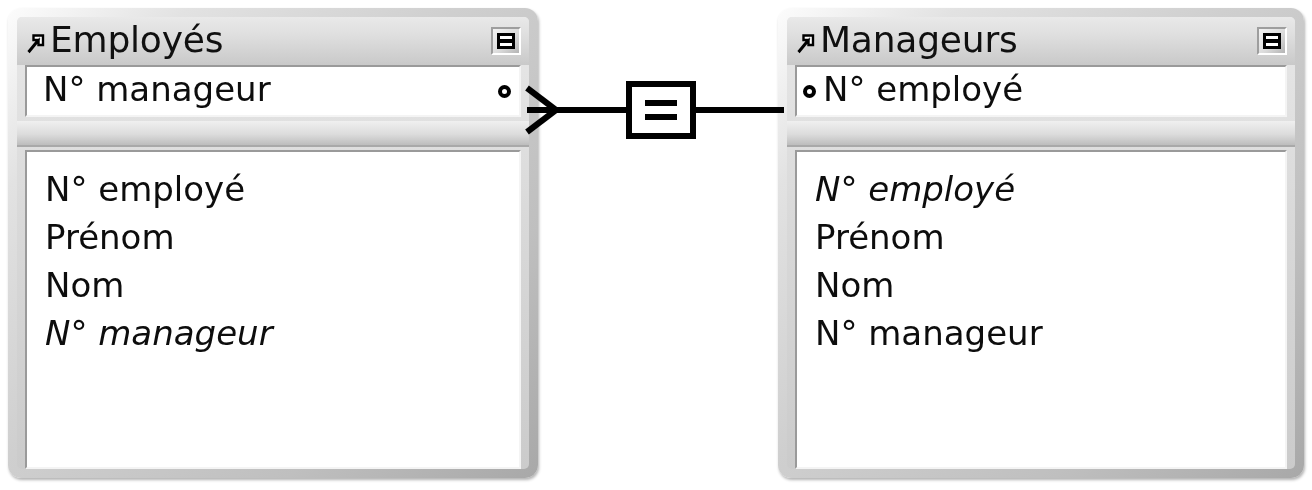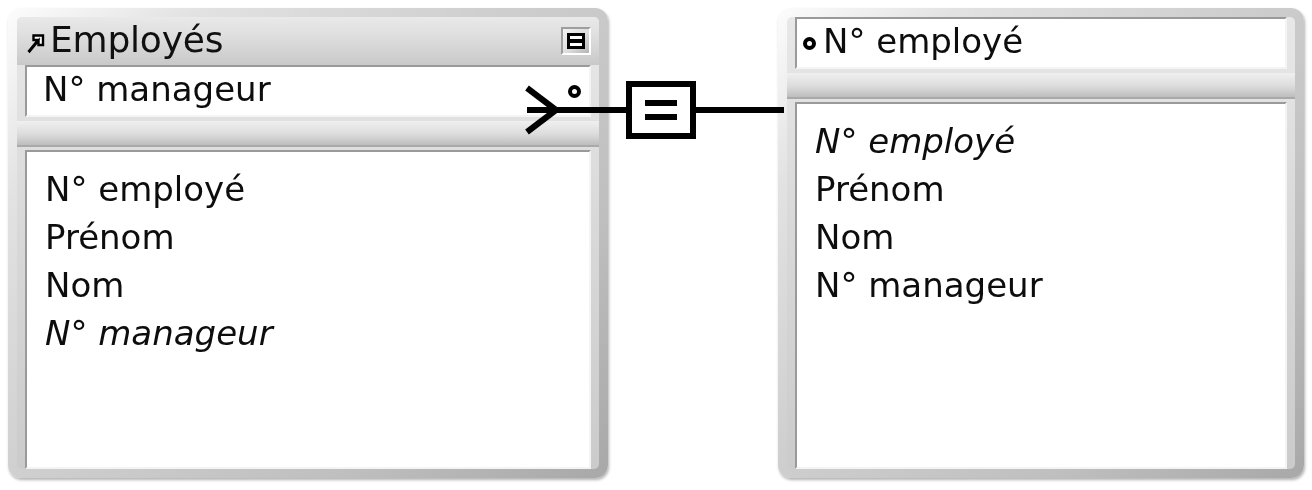--- a/index.html
+++ b/index.html
@@ -177,21 +177,21 @@
     left: 0;
     top: 0;
     width: 1312px;
     height: 490px;
     pointer-events: none;
   }
 </style>
 </head>
 <body>
 
-<div class="panel" style="left:8px; top:8px; width:600px; height:470px;">
+<div class="panel" style="left:8px; top:8px; width:530px; height:470px;">
   <div class="panel-inner">
 
     <div class="titlebar">
       <span class="title-arrow">
         <svg width="26" height="28" viewBox="0 0 26 28">
           <path d="M7 24 L16 13 L11.5 13 L11.5 8.5 L21 8.5 L21 18 L16.5 18 L16.5 13.5 L7.5 24.5 Z" fill="#ffffff" stroke="#000000" stroke-width="2.4" stroke-linejoin="miter"></path>
         </svg>
       </span>
       <span class="title-text">Employés</span>
       <span class="title-menu-icon">
@@ -217,20 +217,31 @@
         <div class="field italic">N° manageur</div>
       </div>
     </div>
 
   </div>
 </div>
 
 <div class="panel" style="left:778px; top:8px; width:526px; height:470px;">
   <div class="panel-inner">
 
+    <div class="titlebar">
+      <span class="title-arrow">
+        <svg width="26" height="28" viewBox="0 0 26 28">
+          <path d="M7 24 L16 13 L11.5 13 L11.5 8.5 L21 8.5 L21 18 L16.5 18 L16.5 13.5 L7.5 24.5 Z" fill="#ffffff" stroke="#000000" stroke-width="2.4" stroke-linejoin="miter"></path>
+        </svg>
+      </span>
+      <span class="title-text">Manageurs</span>
+      <span class="title-menu-icon">
+        <span class="glyph"></span>
+      </span>
+    </div>
 
     <div class="keyrow-wrap">
       <div class="keyrow right-key">
         <span class="marker"></span>
         <span class="key-label">N° employé</span>
         <span class="spacer"></span>
       </div>
     </div>
 
     <div class="separator"></div>

